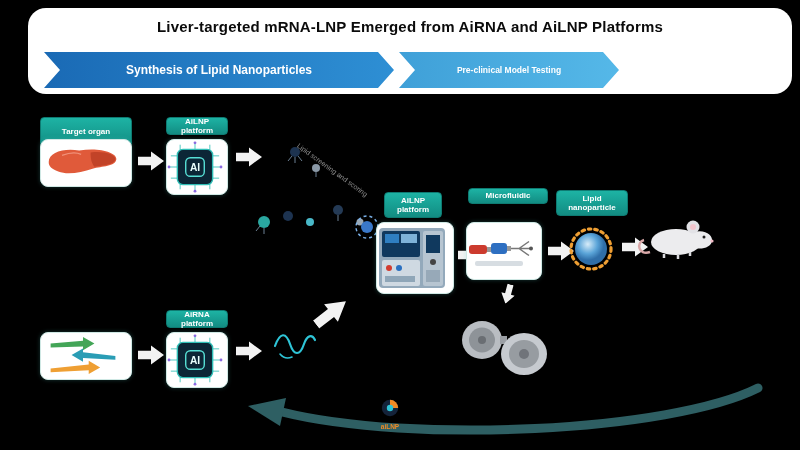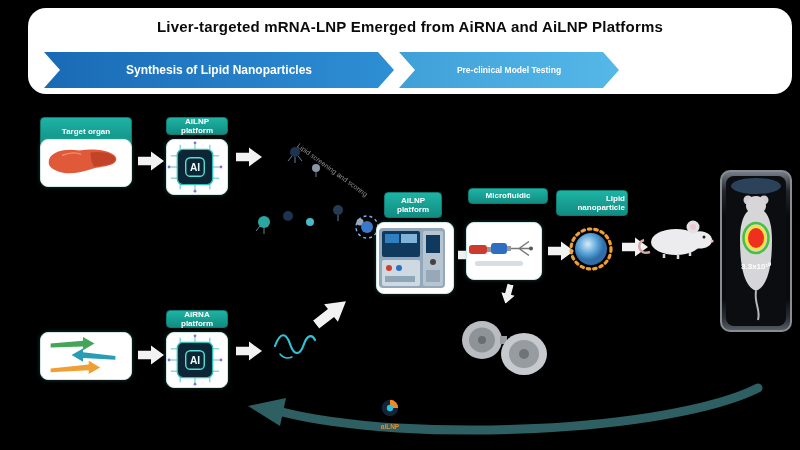--- a/index.html
+++ b/index.html
@@ -147,21 +147,21 @@
     <ellipse cx="24" cy="24" rx="13" ry="12.5" fill="#8e9398"></ellipse>
     <circle cx="24" cy="24" r="4" fill="#6a6e73"></circle>
     <rect x="42" y="20" width="7" height="8" fill="#9a9ea3"></rect>
     <ellipse cx="66" cy="38" rx="23" ry="21" fill="#c6cacf"></ellipse>
     <ellipse cx="66" cy="38" rx="15" ry="14" fill="#979ca1"></ellipse>
     <circle cx="66" cy="38" r="5" fill="#70747a"></circle>
   </svg>
 
   <div class="arrow" style="left:548px;top:240px;width:26px;height:22px;"></div>
 
-  <div class="tag" style="left:556px;top:190px;width:72px;height:26px;text-align:right;">Lipid nanoparticle</div>
+  <div class="tag" style="left:556px;top:190px;width:72px;height:26px;">Lipid nanoparticle</div>
   <svg style="position:absolute;left:566px;top:224px;" width="50" height="50" viewBox="0 0 50 50">
     <defs>
       <radialGradient id="npg" cx="40%" cy="35%">
         <stop offset="0%" stop-color="#d7ecf9"></stop>
           <stop offset="60%" stop-color="#5aa4d8"></stop>
           <stop offset="100%" stop-color="#2f6ea8"></stop>
       </radialGradient>
     </defs>
     <circle cx="25" cy="25" r="16" fill="url(#npg)"></circle>
     <circle cx="25" cy="25" r="20" fill="none" stroke="#ef9f33" stroke-width="3.2" stroke-dasharray="2.5 4" stroke-linecap="round"></circle>
@@ -173,34 +173,20 @@
     <path d="M16,40 C4,44 2,30 10,28" stroke="#d9a8a8" stroke-width="2.5" fill="none"></path>
     <ellipse cx="42" cy="30" rx="25" ry="13" fill="#ececee"></ellipse>
     <path d="M60,20 C72,17 79,24 78,29 C77,35 69,38 60,36 Z" fill="#ececee"></path>
     <circle cx="59" cy="15" r="6.5" fill="#e2e2e6"></circle>
     <circle cx="59" cy="15" r="3" fill="#f3c6ce"></circle>
     <circle cx="70" cy="25" r="1.5" fill="#222"></circle>
     <circle cx="78" cy="29" r="1.6" fill="#f0b9c4"></circle>
     <path d="M30,42 v4 M44,43 v4 M56,40 v4" stroke="#d9d9dd" stroke-width="2.5"></path>
   </svg>
 
-  <div class="device">
-    <svg style="position:absolute;left:2px;top:2px;" width="64" height="154" viewBox="0 0 64 154">
-      <rect x="2" y="2" width="60" height="150" rx="8" fill="#0b0d10"></rect>
-      <ellipse cx="32" cy="12" rx="25" ry="8" fill="#34506e" opacity="0.8"></ellipse>
-      <circle cx="24" cy="26" r="4.5" fill="#cfcfd3"></circle>
-      <circle cx="40" cy="26" r="4.5" fill="#cfcfd3"></circle>
-      <path d="M32,22 C38,22 42,27 42,32 C42,34 41,36 40,37 C46,42 48,54 48,66 C48,92 44,112 32,117 C20,112 16,92 16,66 C16,54 18,42 24,37 C23,36 22,34 22,32 C22,27 26,22 32,22 Z" fill="#d6d6d8"></path>
-      <ellipse cx="32" cy="64" rx="12.5" ry="15" fill="none" stroke="#43c13f" stroke-width="2.5"></ellipse>
-      <ellipse cx="32" cy="64" rx="10.5" ry="12.5" fill="#f5e23a"></ellipse>
-      <ellipse cx="32" cy="64" rx="8" ry="10" fill="#ef2f1f"></ellipse>
-      <path d="M32,117 C30,130 37,136 34,146" stroke="#b9b9bd" stroke-width="2" fill="none"></path>
-    </svg>
-    <div class="readout">3.3x10¹⁰</div>
-  </div>
 
   <div class="box" style="left:40px;top:332px;width:92px;height:48px;">
     <svg width="84" height="40" viewBox="0 0 84 42">
       <polygon points="8,8 42,5 42,1 54,8 42,15 42,11 8,12" fill="#43a557"></polygon>
       <polygon points="76,21 42,17 42,13 30,20 42,27 42,23 76,25" fill="#2a9db5"></polygon>
       <polygon points="8,34 48,30 48,26 60,33 48,40 48,36 8,38" fill="#ef9f33"></polygon>
     </svg>
   </div>
 
   <div class="arrow" style="left:138px;top:344px;width:26px;height:22px;"></div>

